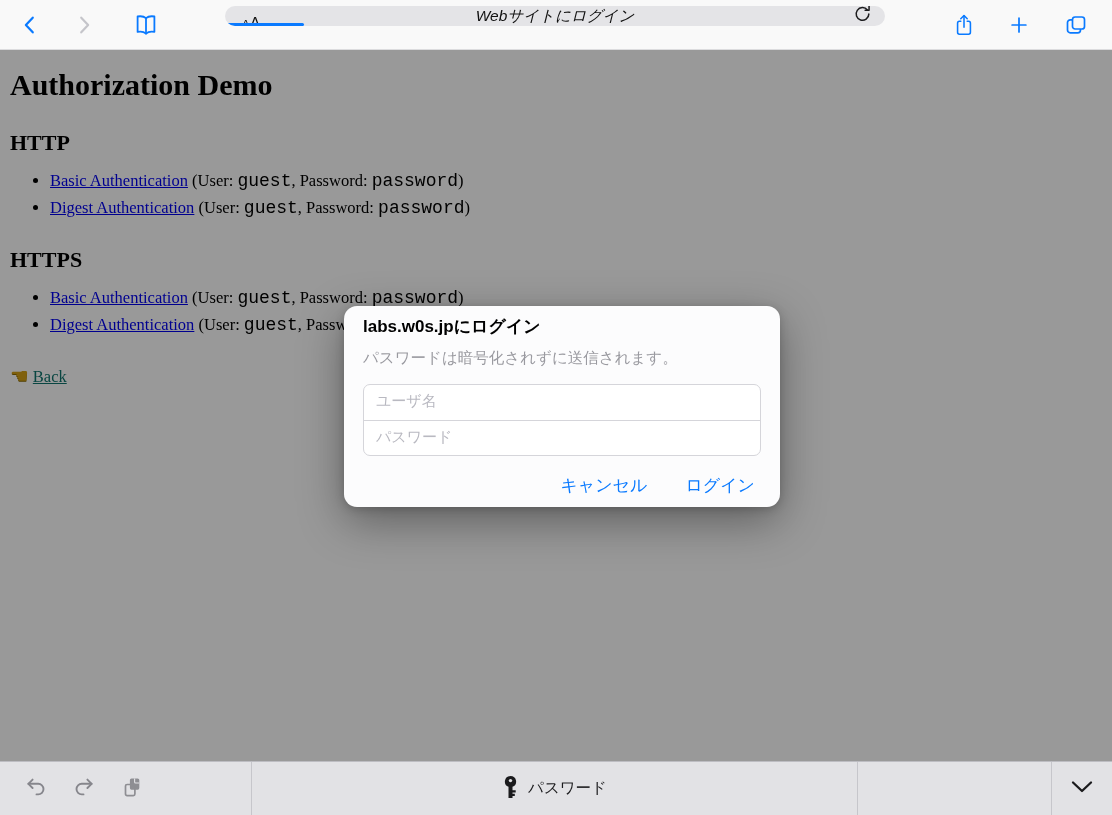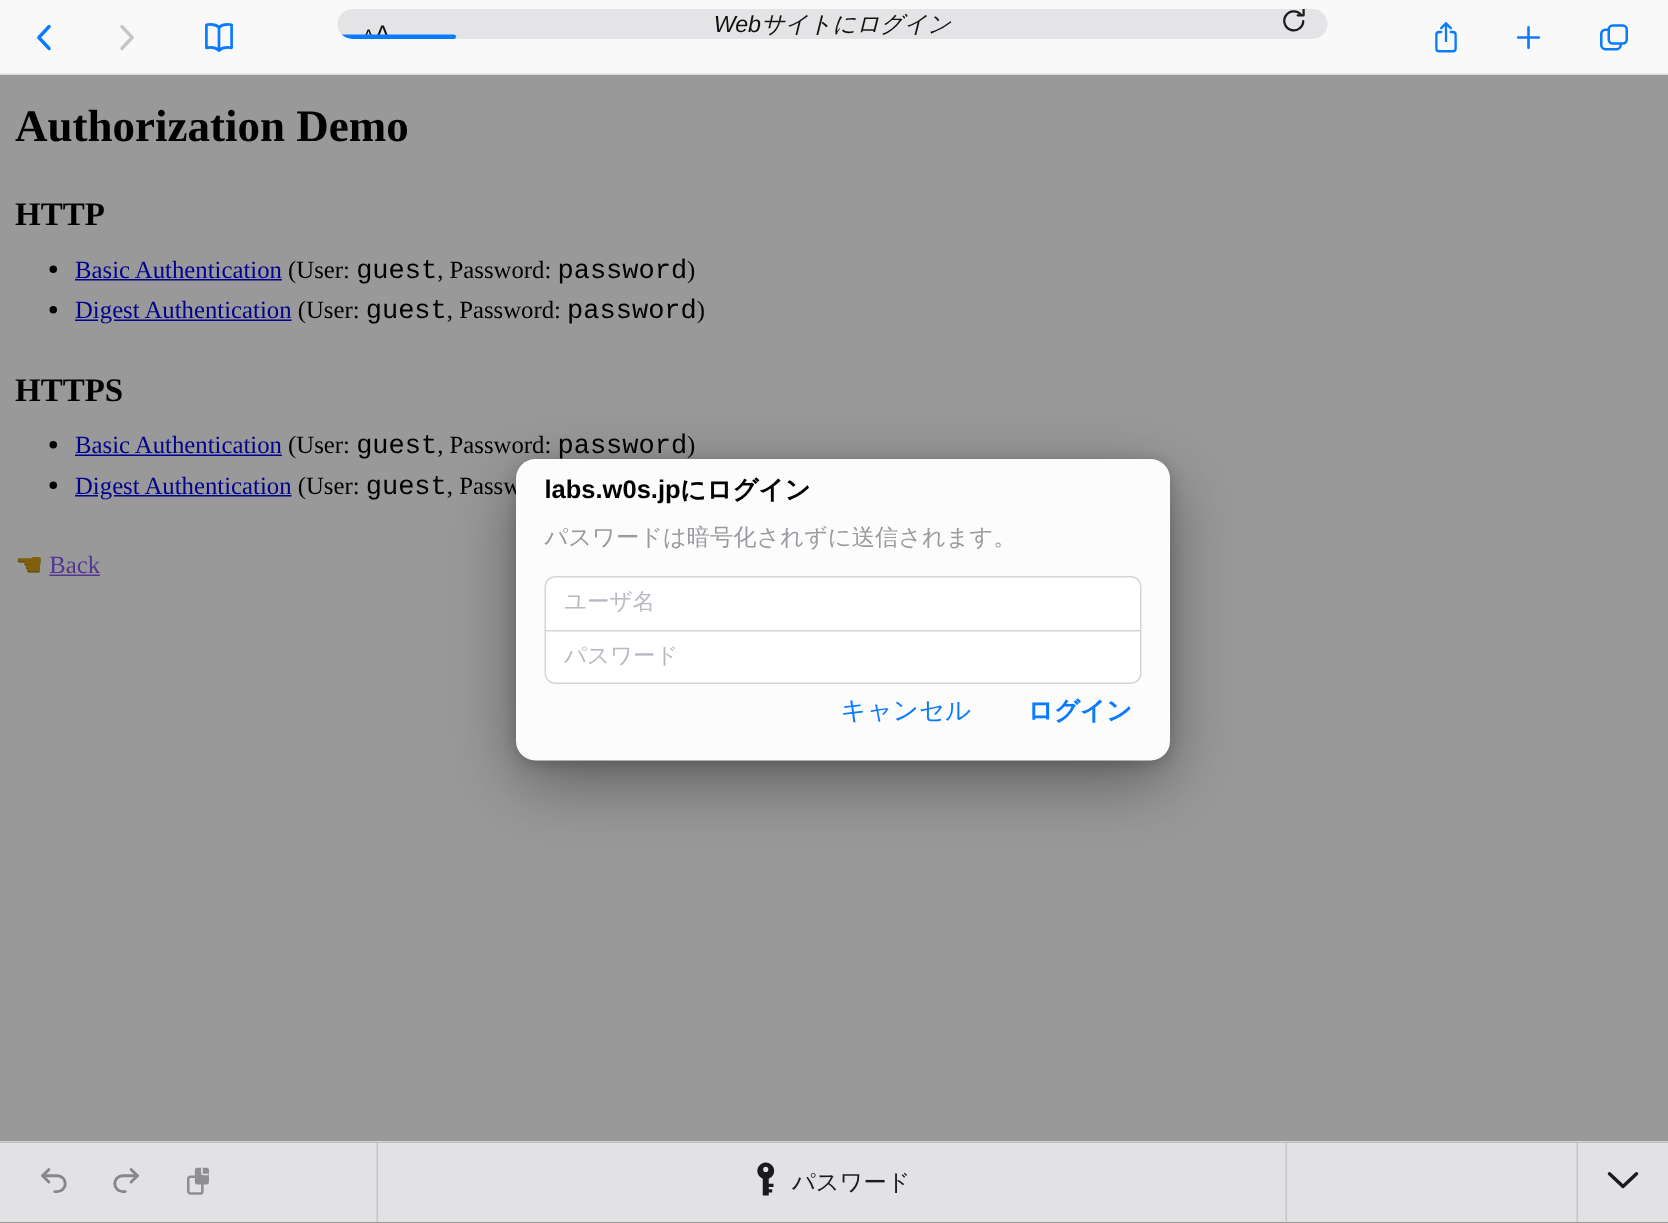--- a/index.html
+++ b/index.html
@@ -59,45 +59,45 @@
     font-family:"Liberation Serif", serif;
   }
   .page h1{font-size:30px; margin:16px 0 18px; font-weight:bold;font-family:Liberation Serif, serif;}
   .page h2{font-size:22px; margin:28px 0 14px; font-weight:bold;}
   .page ul{margin:12px 0; padding-left:40px;}
   .page li{font-size:16.5px; margin:4px 0; line-height:1.25;}
   .page a{color:#0000ee; text-decoration:underline;}
   .page code{font-family:"Liberation Mono","DejaVu Sans Mono",monospace; font-size:18px;}
   .back-row{margin-top:30px; font-size:16.5px; display:flex; align-items:center; gap:4px;}
   .hand-icon{color:#d4a017; font-size:21px; line-height:1; text-shadow:0 1px 0 #8a6a00;}
-  .back-row a{color:#8b5cf6;text-align:right;}
+  .back-row a{color:#0f766e;text-align:right;}
   .dim{position:absolute; inset:0; background:rgba(0,0,0,0.40);}
   
   .dialog{
     position:absolute; left:344px; top:306px; width:436px; height:201px;
     background:#fcfcfd; border-radius:13px; z-index:20;
     box-shadow:0 14px 45px rgba(0,0,0,0.38), 0 2px 10px rgba(0,0,0,0.18);
     padding:9px 19px 14px; box-sizing:border-box;
   }
   .dlg-title{font-size:17px; font-weight:700; color:#000; margin:0 0 10px;}
   .dlg-msg{font-size:15.5px; color:#9a9aa0; margin:0 0 15px;}
   .dlg-fields{border:1px solid #d5d5da; border-radius:7px; background:#fff; overflow:hidden;}
   .dlg-fields input{
     display:block; width:100%; height:35px; border:none; outline:none;
     padding:0 12px; font-size:15px; box-sizing:border-box; background:transparent;
     color:#000; font-family:Liberation Mono, monospace;
   }
   .dlg-fields input::placeholder{color:#b9b9c1;}
   .dlg-fields .row2{border-top:1px solid #d5d5da;}
-  .dlg-actions{display:flex; justify-content:flex-end; align-items:center; gap:38px; margin-top:6px; padding-right:6px;}
+  .dlg-actions{display:flex; justify-content:flex-end; align-items:center; gap:38px; margin-top:18px; padding-right:6px;}
   .dlg-actions button{
     background:none; border:none; padding:0; color:#0a7aff; font-size:17px;
     font-family:"Liberation Sans", sans-serif; cursor:default;
   }
-  .dlg-login{font-weight:700;}
+  .dlg-login{font-weight:400;}
   
   .bottombar{
     position:absolute; left:0; right:0; bottom:0; height:54px;
     background:#e2e2e5; border-top:1px solid #bdbdc2; box-sizing:border-box;
     display:flex; align-items:stretch; z-index:10;
   }
   .bb-left{width:252px; display:flex; align-items:center; gap:24px; padding-left:24px; box-sizing:border-box; border-right:1px solid #c6c6cb;}
   .bb-center{flex:1; display:flex; align-items:center; justify-content:center;}
   .bb-empty{width:193px; border-left:1px solid #c6c6cb;}
   .bb-chevron{width:60px; border-left:1px solid #c6c6cb; display:flex; align-items:center; justify-content:center;}

